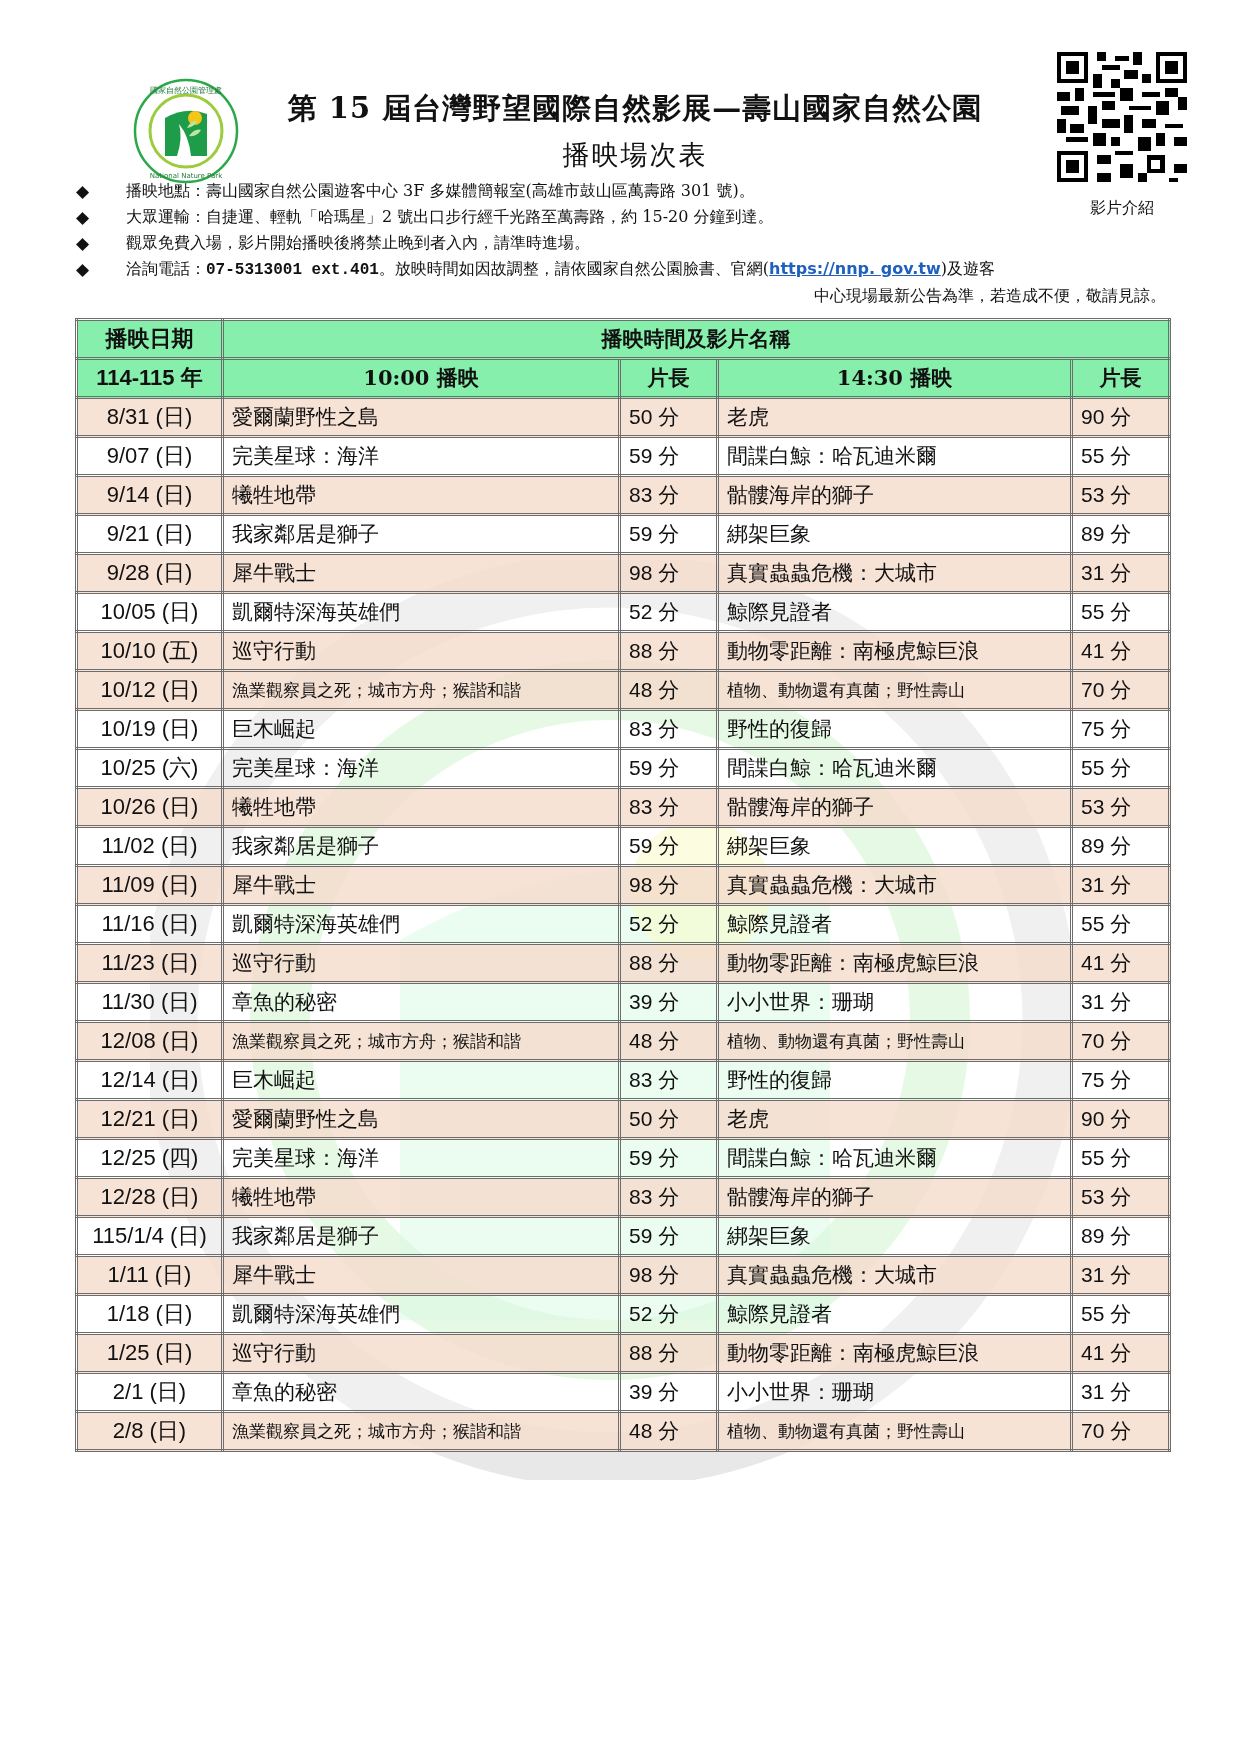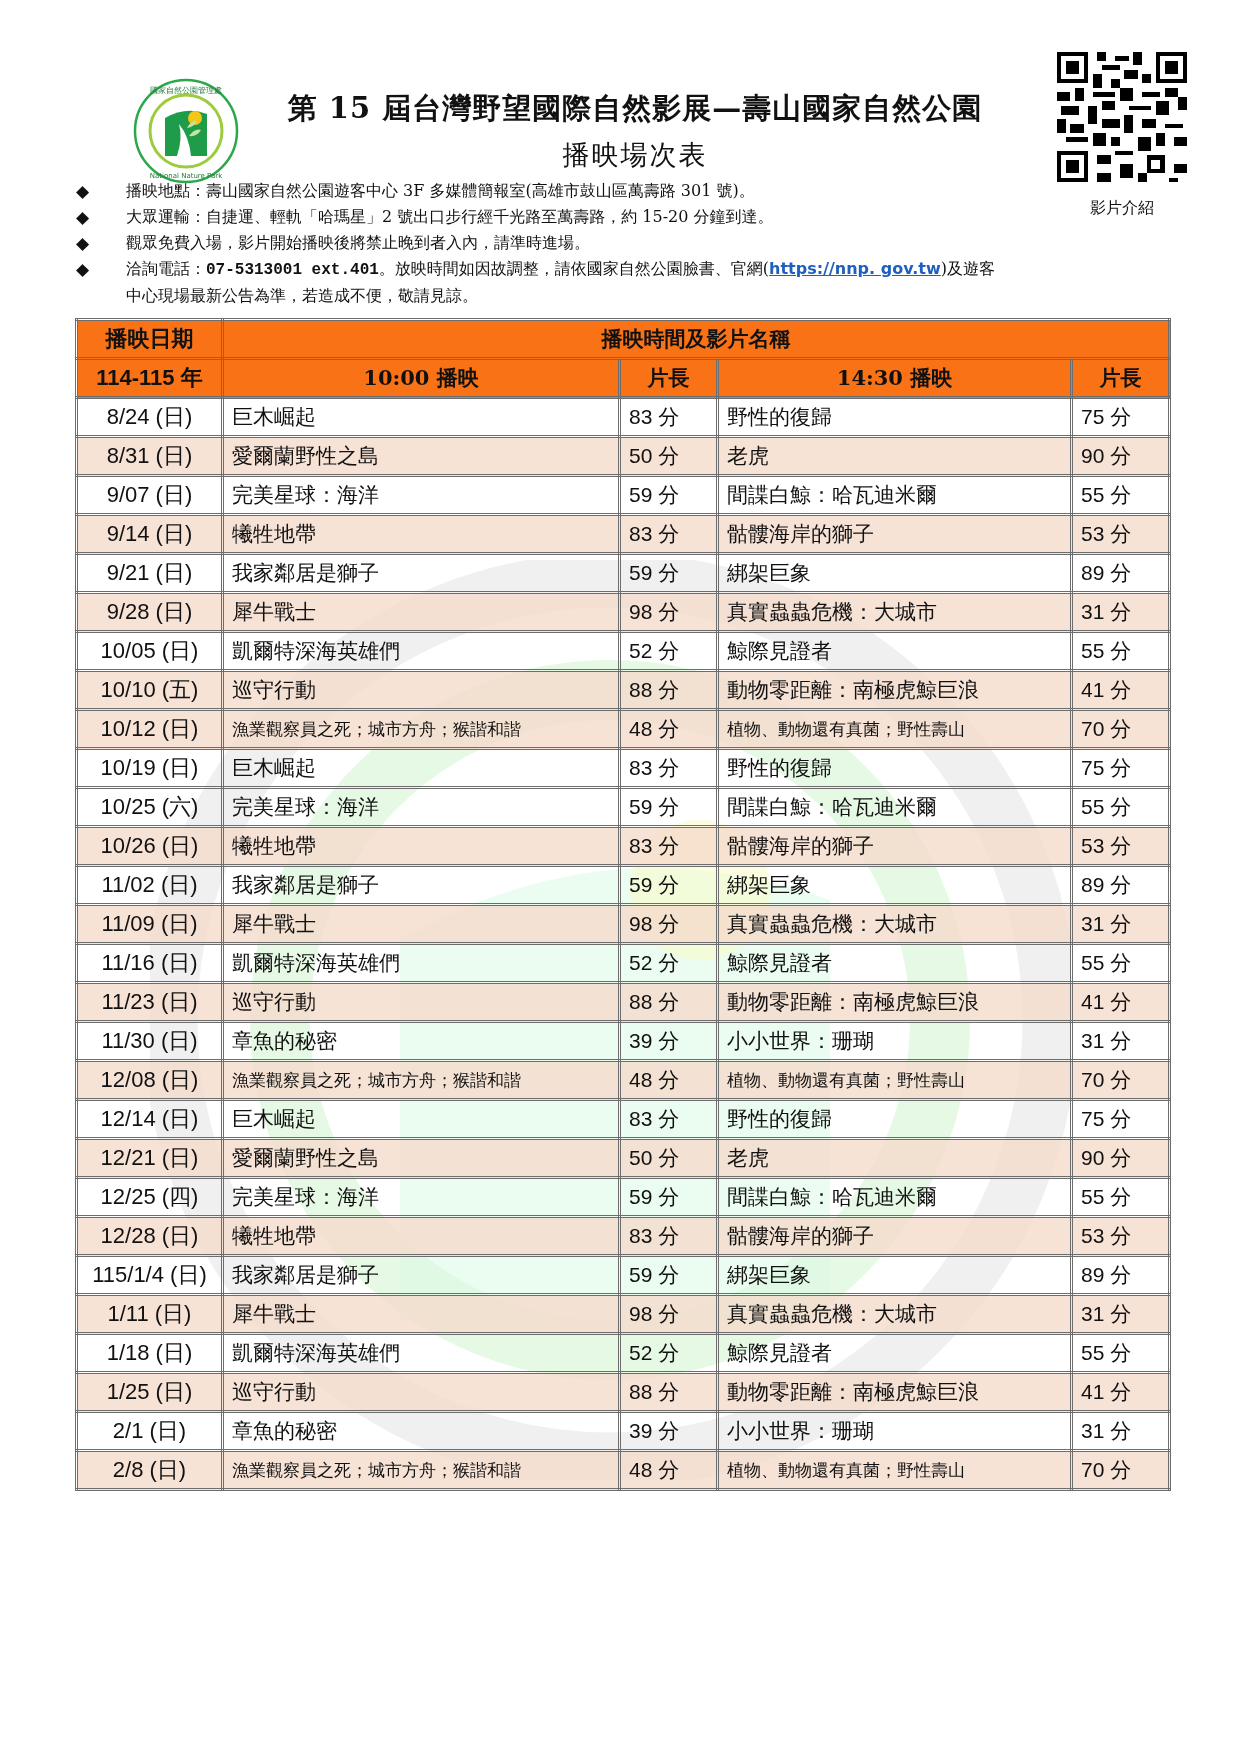--- a/index.html
+++ b/index.html
@@ -12,26 +12,26 @@
            font-family:"DejaVu Serif", serif; font-weight:normal; font-size:27px; line-height:40px; letter-spacing:2px; }
   .qr { position:absolute; left:1057px; top:52px; width:130px; height:130px; }
   .qr-caption { position:absolute; left:1057px; top:198px; width:130px; text-align:center;
            font-family:"DejaVu Serif", serif; font-size:16px; }
   .notes { position:absolute; left:76px; top:178px; width:1090px; font-family:"DejaVu Serif", serif; font-size:16px; }
   .note { display:flex; align-items:flex-start; line-height:26px; }
   .bullet { width:50px; font-size:17px; flex:none; }
   .note-text { flex:1; }
   .note-text b { font-family:Liberation Mono, monospace; }
   .link { color:#1f5fbf; text-decoration:underline; font-family:"DejaVu Sans", sans-serif; font-weight:bold; }
-  .cont { padding-left:50px; line-height:26px; }
+  .cont { padding-left:50px; line-height:26px;text-align:right; }
   .watermark { position:absolute; left:150px; top:560px; width:920px; height:920px; pointer-events:none; }
   table.schedule { position:absolute; left:75px; top:318px; width:1096px; border-collapse:collapse;
            font-family:"DejaVu Serif", serif; }
   .schedule td { border:3px double #6d6d6d; height:36px; padding:0 8px; font-size:21px; vertical-align:middle; }
-  .schedule tr.head td { background:#f97316; font-weight:bold; text-align:center; height:36px; font-size:21px; }
+  .schedule tr.head td { background:#86efac; font-weight:bold; text-align:center; height:36px; font-size:21px; }
   .schedule tr.alt td { background:rgba(246,221,207,0.85); }
   .schedule tr.plain td { background:rgba(255,255,255,0.35); }
   .c-date { width:128px; text-align:center; font-family:"Liberation Sans", sans-serif; font-size:22px !important; }
   .c-film { width:384px; }
   .c-len  { width:80px; font-family:"Liberation Sans", sans-serif; }
   .c-film2{ width:340px; }
   .small { font-size:17px !important; }
 </style>
 </head>
 <body>
@@ -140,27 +140,20 @@
       <td class="c-date">播映日期</td>
       <td colspan="4">播映時間及影片名稱</td>
     </tr>
     <tr class="head">
       <td class="c-date">114-115 年</td>
       <td class="c-film">10:00 播映</td>
       <td class="c-len">片長</td>
       <td class="c-film2">14:30 播映</td>
       <td class="c-len">片長</td>
     </tr>
-  <tr class="plain">
-        <td class="c-date">8/24 (日)</td>
-        <td class="c-film">巨木崛起</td>
-        <td class="c-len">83 分</td>
-        <td class="c-film2">野性的復歸</td>
-        <td class="c-len">75 分</td>
-      </tr>
       <tr class="alt">
         <td class="c-date">8/31 (日)</td>
         <td class="c-film">愛爾蘭野性之島</td>
         <td class="c-len">50 分</td>
         <td class="c-film2">老虎</td>
         <td class="c-len">90 分</td>
       </tr>
       <tr class="plain">
         <td class="c-date">9/07 (日)</td>
         <td class="c-film">完美星球：海洋</td>

